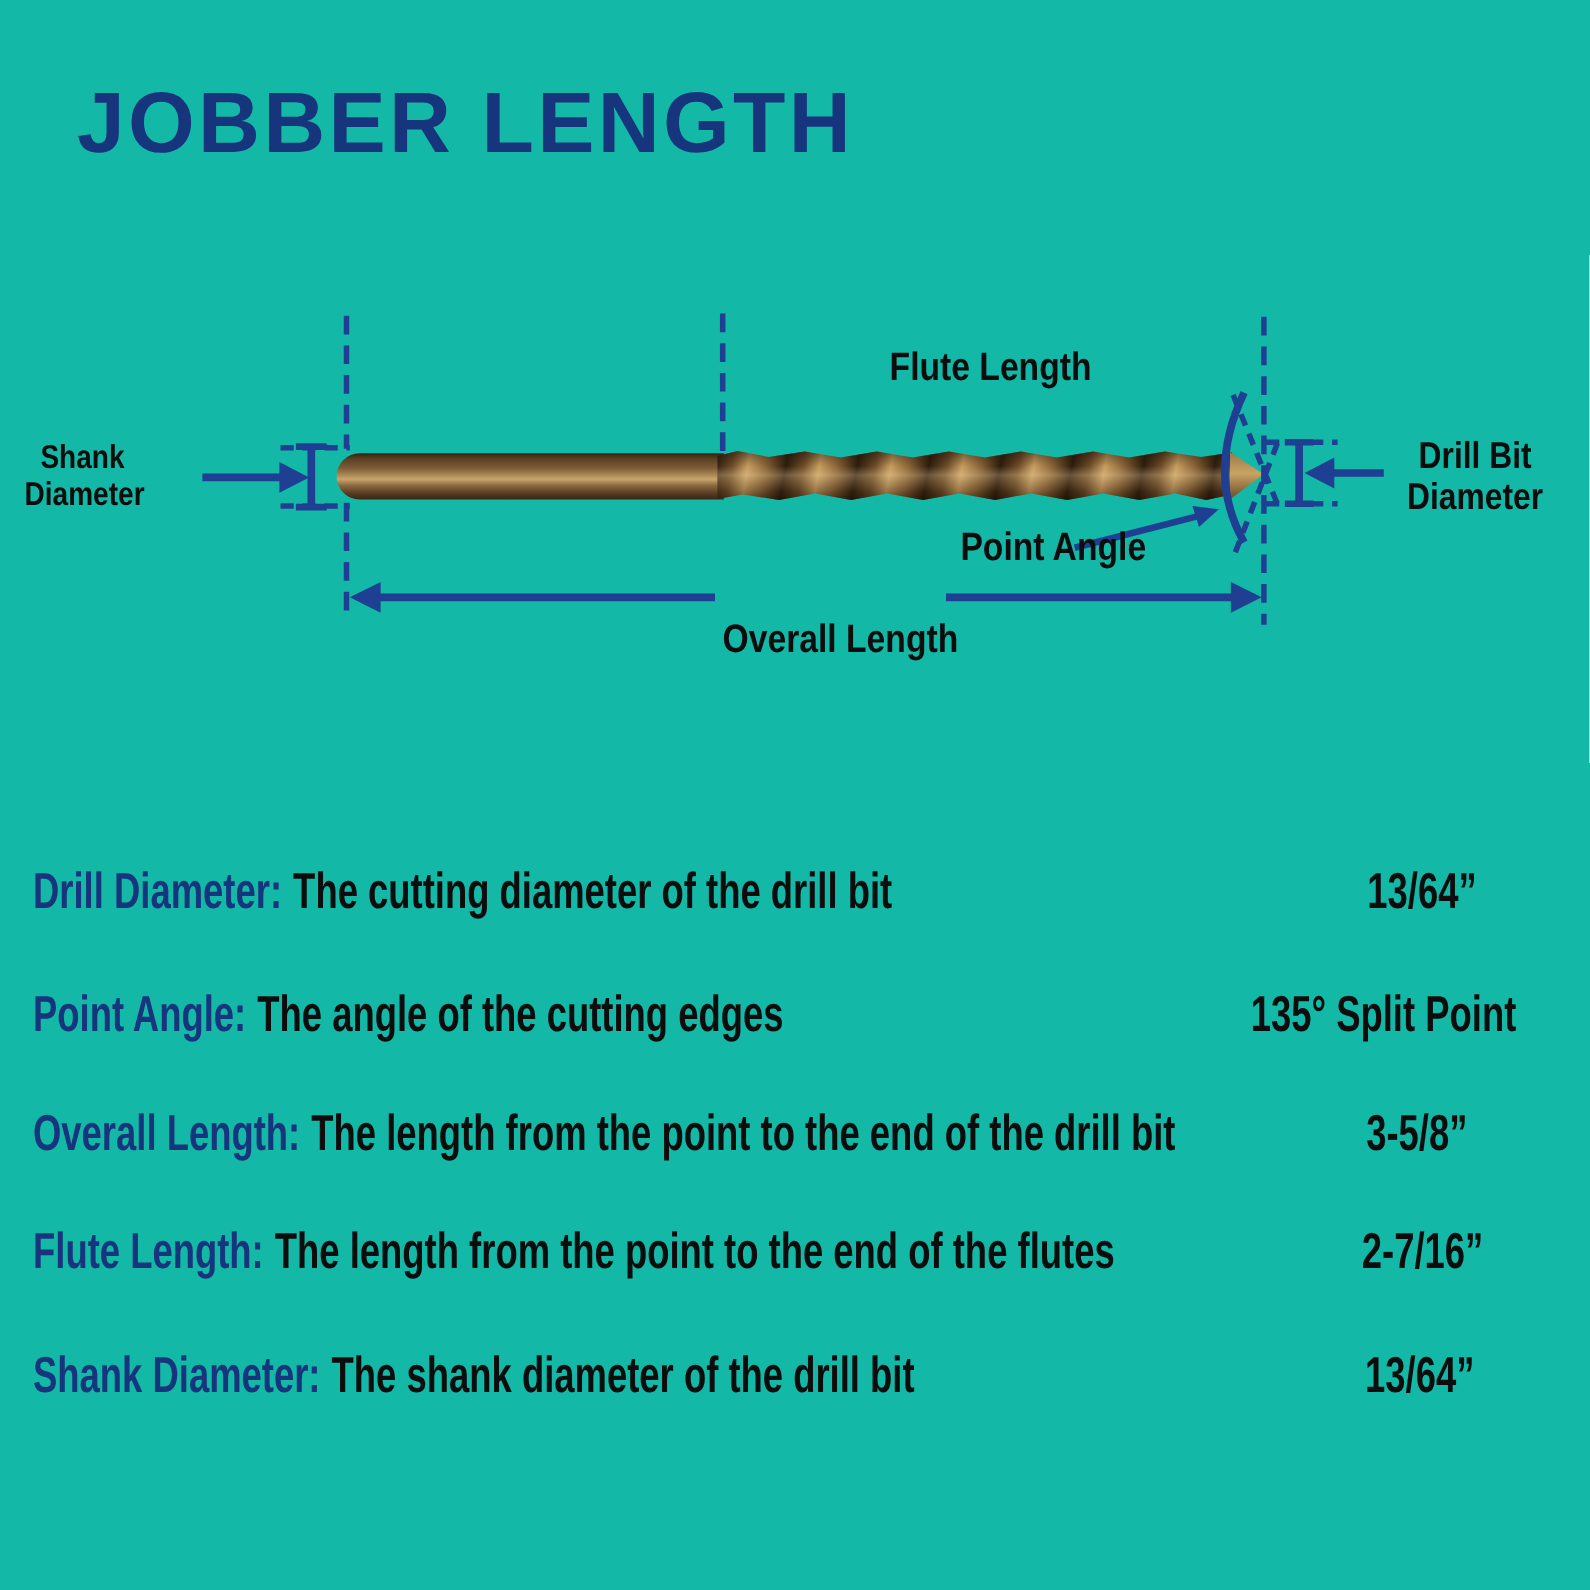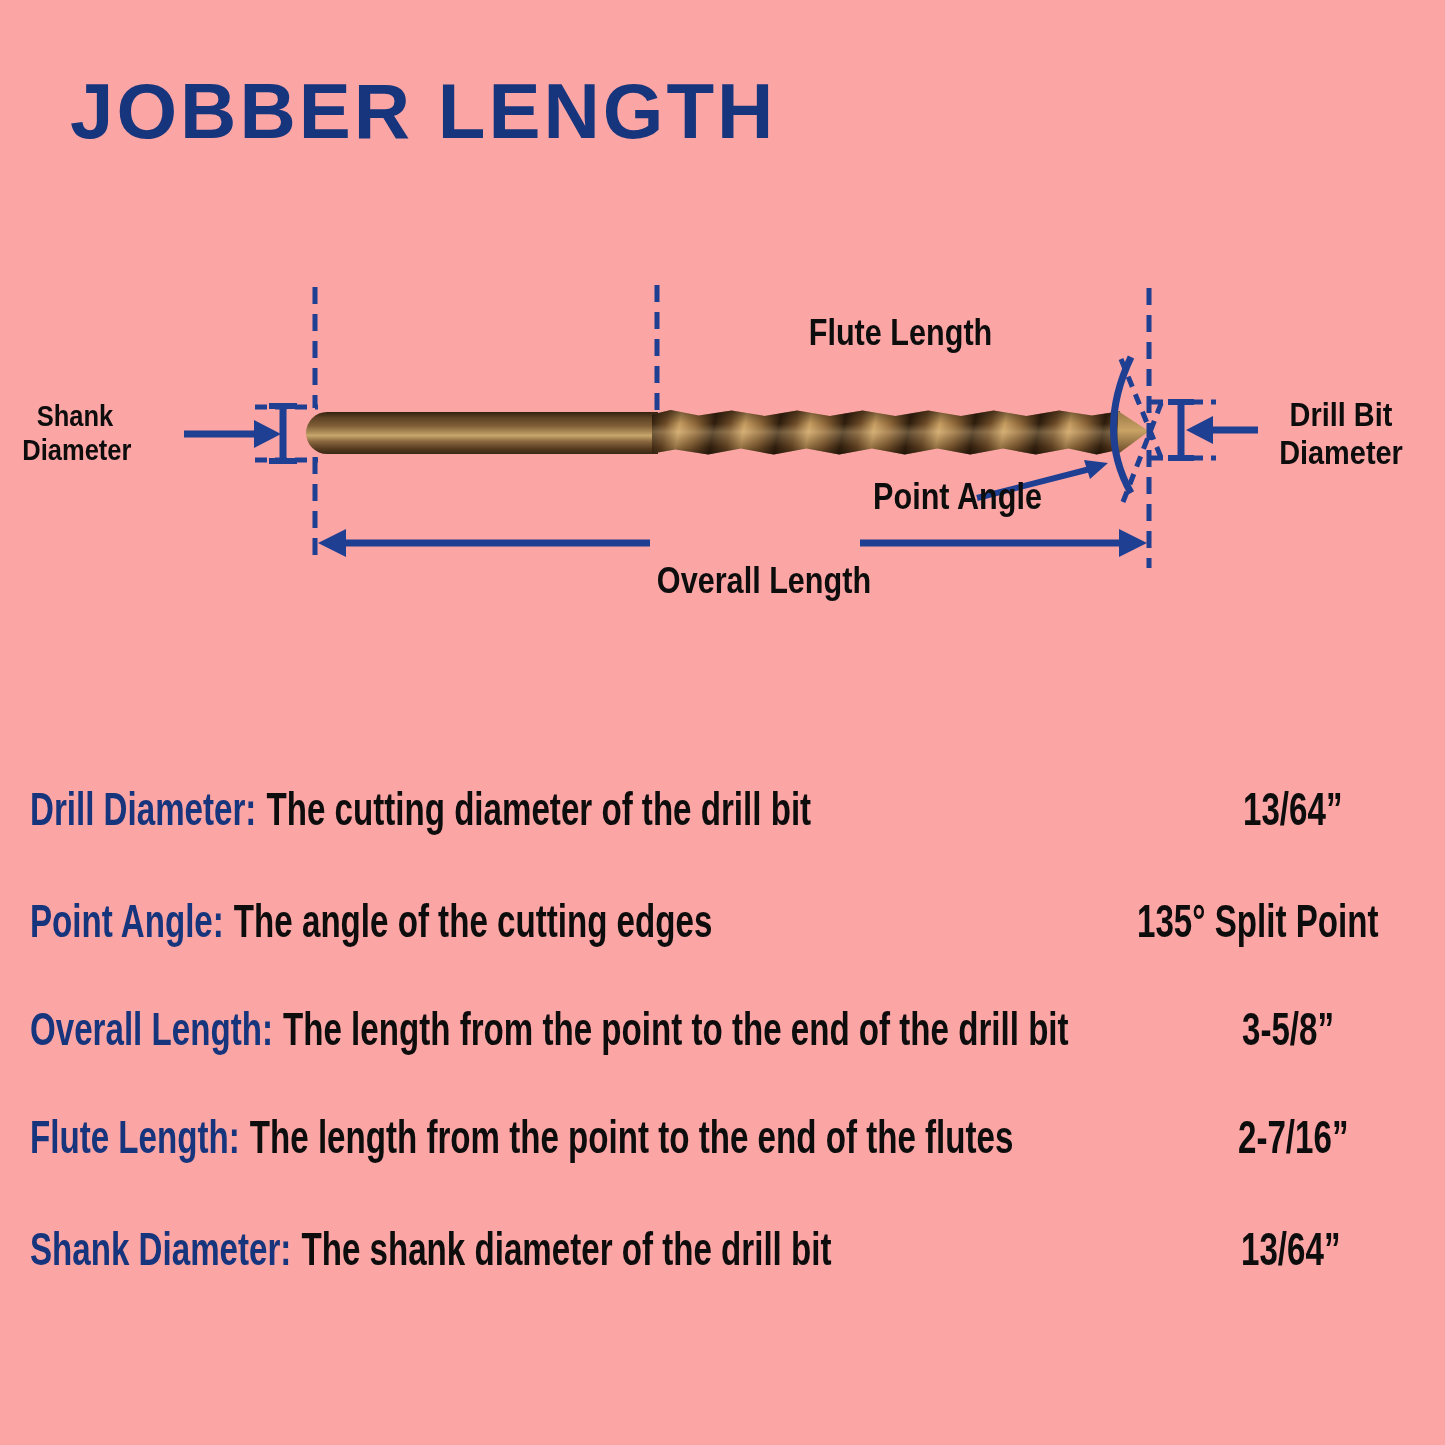--- a/index.html
+++ b/index.html
@@ -2,21 +2,21 @@
 <html style="--navy: #16357d; --line: #1e3f92; --ink: #0d0d0d;"><head>
 <meta charset="utf-8">
 <style>
   :root{
     --navy:#16357d;
     --line:#1e3f92;
     --ink:#0d0d0d;
   }
   html,body{margin:0;padding:0;background:#fff;}
   .page{
-    position:relative;width:1445px;height:1445px;background:#fca5a5;overflow:hidden;
+    position:relative;width:1445px;height:1445px;background:#14b8a6;overflow:hidden;
     font-family:"Liberation Sans","DejaVu Sans",sans-serif;font-weight:bold;
   }
   .abs{position:absolute;}
   .title{
     left:70px;top:66px;font-size:78px;letter-spacing:3px;color:var(--navy,#16357d);
     white-space:nowrap;
   }
   
   .dlabel{
     color:var(--ink,#0d0d0d);text-align:center;transform:scaleX(.85);transform-origin:center top;

